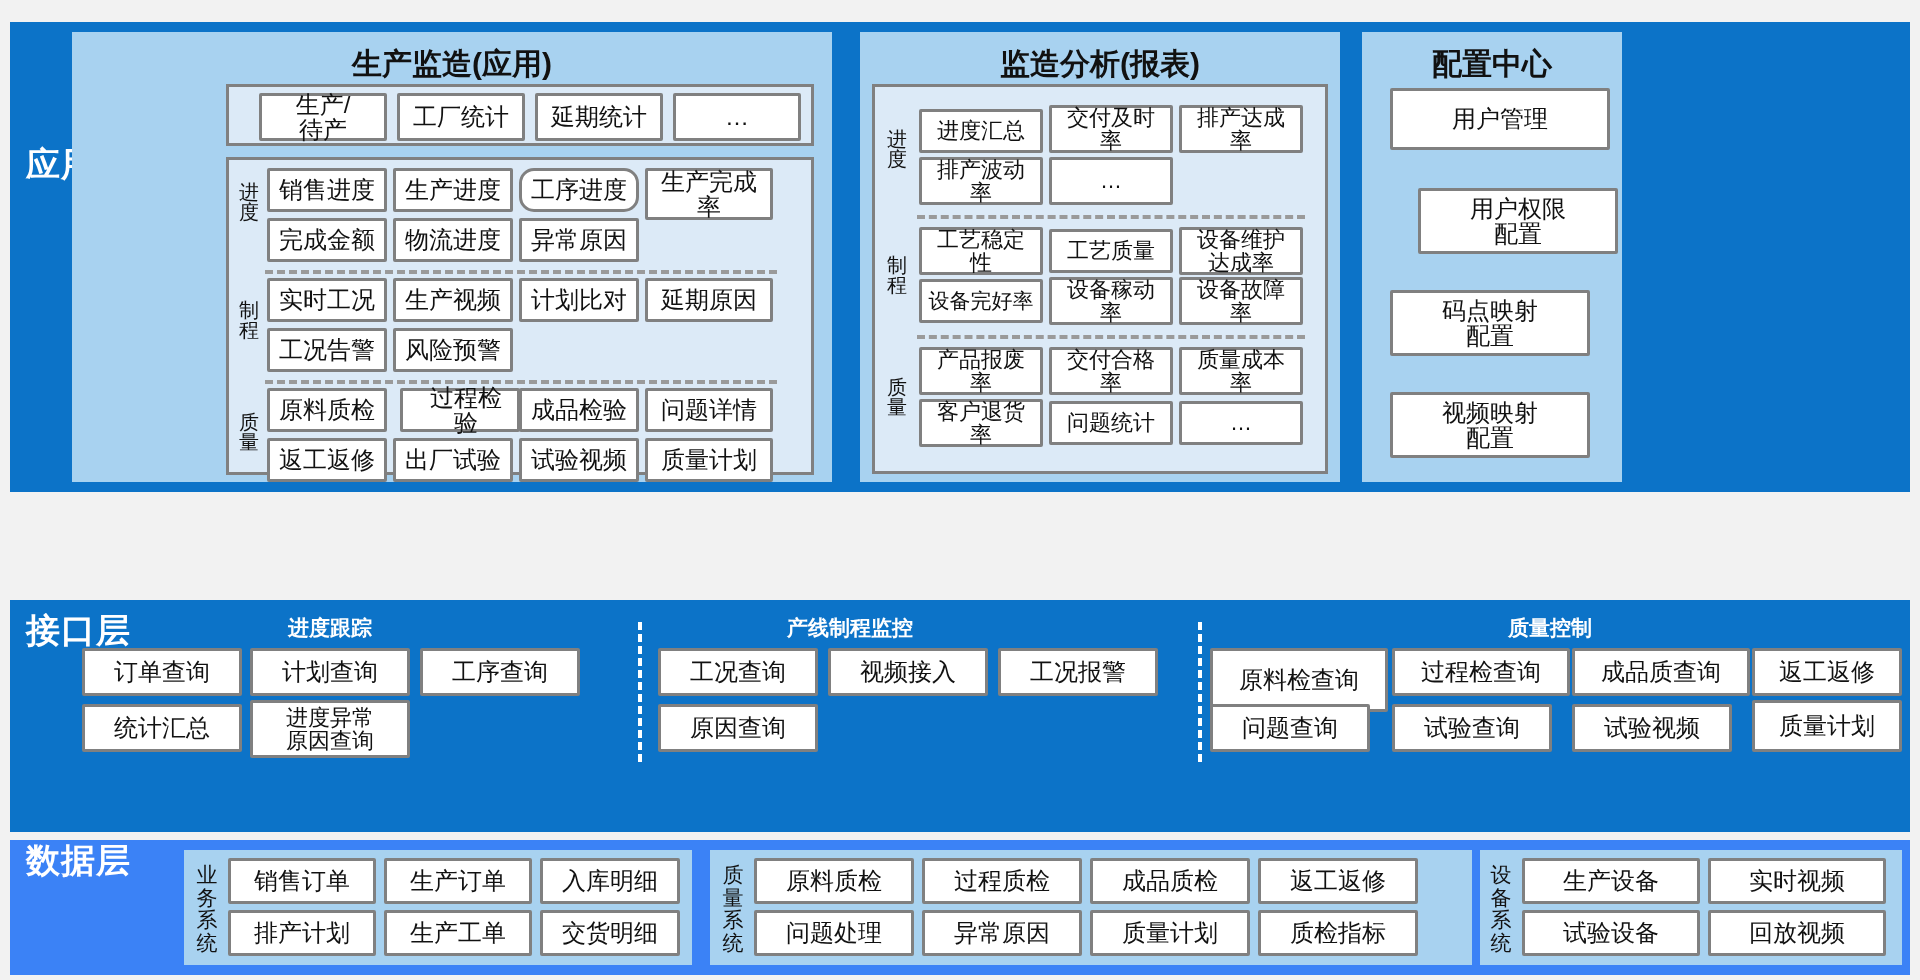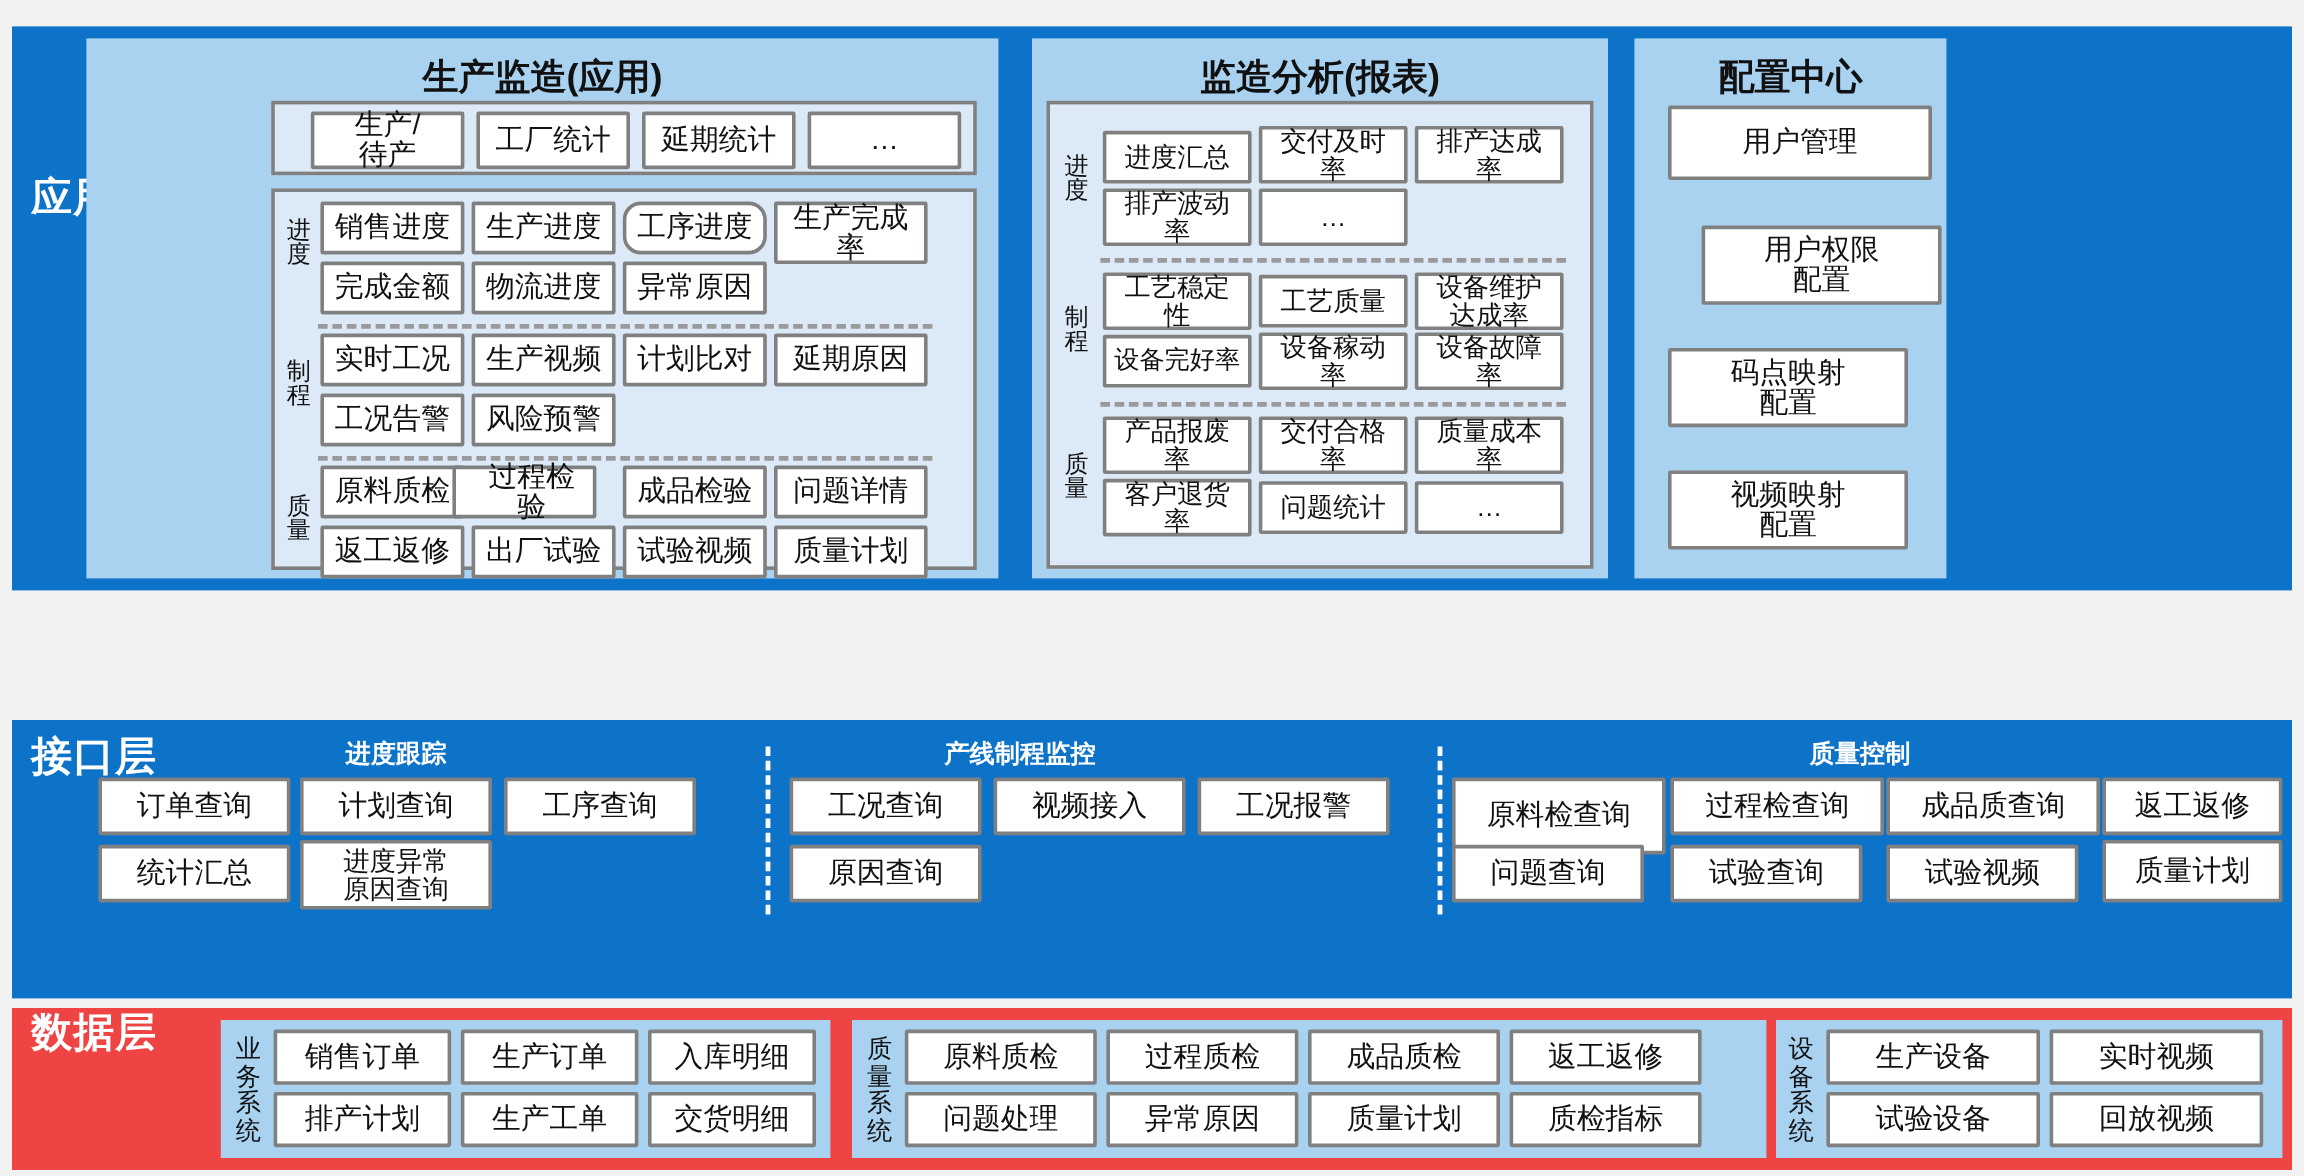--- a/index.html
+++ b/index.html
@@ -66,21 +66,21 @@
     position: absolute; left: 10px; top: 600px; width: 1900px; height: 232px;
     background: #0c73c8;
   }
   .vdash {
     position: absolute; border-left: 4px dashed #ffffff; width: 0;
   }
 
   
   #data-layer {
     position: absolute; left: 10px; top: 840px; width: 1900px; height: 135px;
-    background: #ef4444;
+    background: #3b82f6;
   }
   .dpanel { position: absolute; background: #a8d2f0; }
   .vlabel {
     position: absolute; font-size: 21px; color: #111; width: 26px;
     text-align: center; line-height: 1.08;
   }
 </style>
 </head>
 <body>
 
@@ -137,21 +137,21 @@
       <div class="card" style="position:absolute; left:290px; top:118px; width:120px; height:44px;">计划比对</div>
       <div class="card" style="position:absolute; left:416px; top:118px; width:128px; height:44px;">延期原因</div>
       <div class="card" style="position:absolute; left:38px; top:168px;  width:120px; height:44px;">工况告警</div>
       <div class="card" style="position:absolute; left:164px; top:168px; width:120px; height:44px;">风险预警</div>
 
       <div class="dashline" style="left:36px; top:220px; width:512px;"></div>
 
       <div class="rowlabel" style="left:8px; top:252px;">质
 量</div>
       <div class="card" style="position:absolute; left:38px; top:228px;  width:120px; height:44px;">原料质检</div>
-      <div class="card" style="position:absolute; left:148px; top:228px; width:120px; height:44px;padding-left:16px;">过程检验</div>
+      <div class="card" style="position:absolute; left:171px; top:228px; width:120px; height:44px;padding-left:16px;">过程检验</div>
       <div class="card" style="position:absolute; left:290px; top:228px; width:120px; height:44px;">成品检验</div>
       <div class="card" style="position:absolute; left:416px; top:228px; width:128px; height:44px;">问题详情</div>
       <div class="card" style="position:absolute; left:38px; top:278px;  width:120px; height:44px;">返工返修</div>
       <div class="card" style="position:absolute; left:164px; top:278px; width:120px; height:44px;">出厂试验</div>
       <div class="card" style="position:absolute; left:290px; top:278px; width:120px; height:44px;">试验视频</div>
       <div class="card" style="position:absolute; left:416px; top:278px; width:128px; height:44px;">质量计划</div>
     </div>
 
     <div class="panel" style="left:850px; top:10px; width:480px; height:450px;">
       <div class="panel-head">监造分析(报表)</div>

